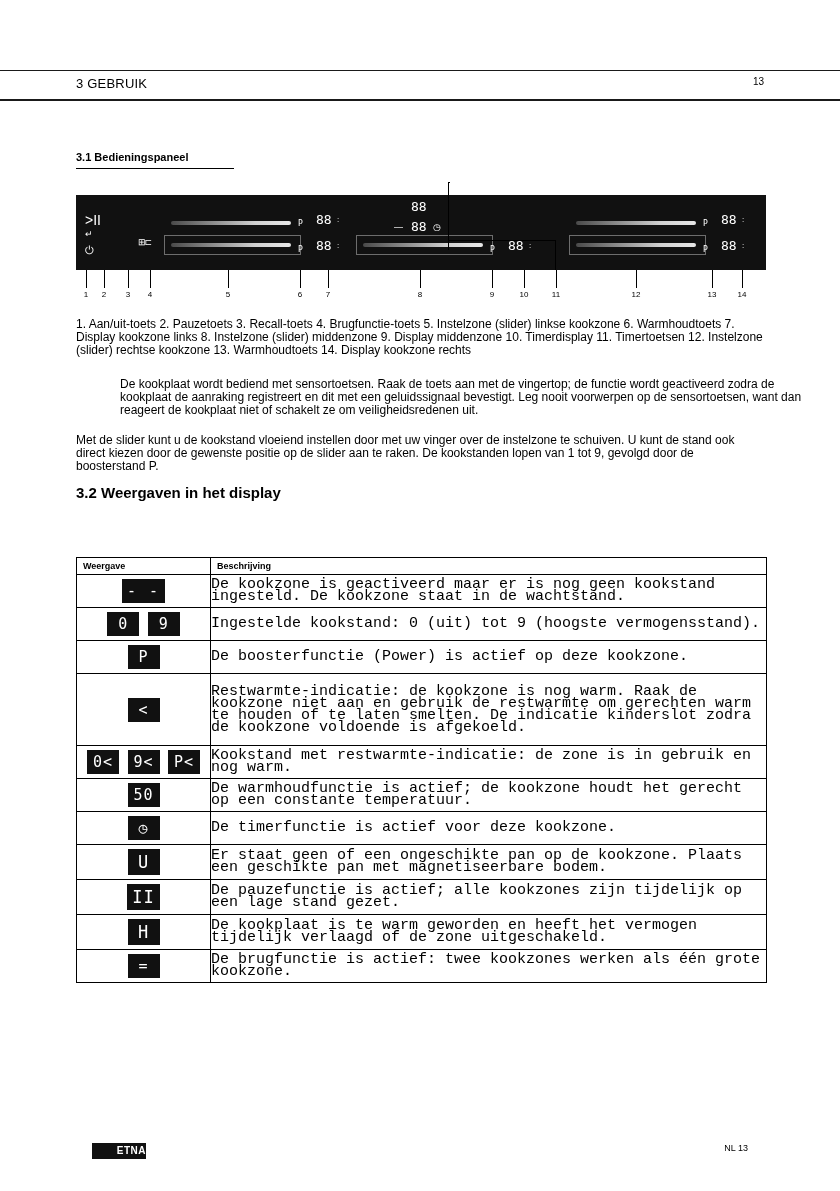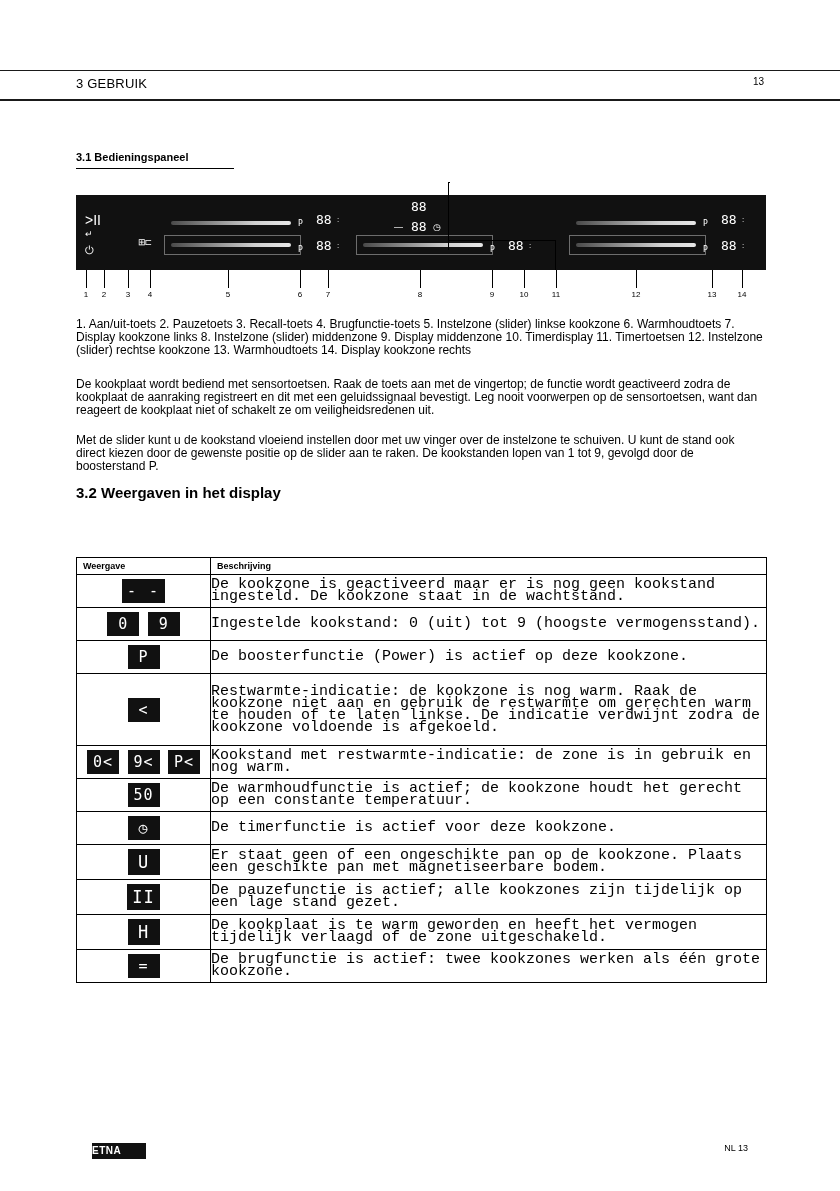--- a/index.html
+++ b/index.html
@@ -184,21 +184,21 @@
     left: 92px;
     top: 1143px;
     width: 54px;
     height: 16px;
     background: #111111;
     color: #ffffff;
     font-size: 10px;
     font-weight: bold;
     letter-spacing: .5px;
     line-height: 16px;
-    text-align: left;
+    text-align: right;
   }
   .footer-logo .mark {
     color: #ffffff;
   }
   .footer-num {
     position: absolute;
     right: 92px;
     top: 1143px;
     font-size: 9px;
   }
@@ -296,21 +296,21 @@
 <div class="tick" style="left:636px;"></div>
 <div class="tick-num" style="left:636px;">12</div>
 
 <div class="tick" style="left:712px;"></div>
 <div class="tick-num" style="left:712px;">13</div>
 
 <div class="tick" style="left:742px;"></div>
 <div class="tick-num" style="left:742px;">14</div>
 
 <div class="para" style="top:318px;">1. Aan/uit-toets  2. Pauzetoets  3. Recall-toets  4. Brugfunctie-toets  5. Instelzone (slider) linkse kookzone  6. Warmhoudtoets  7. Display kookzone links  8. Instelzone (slider) middenzone  9. Display middenzone  10. Timerdisplay  11. Timertoetsen  12. Instelzone (slider) rechtse kookzone  13. Warmhoudtoets  14. Display kookzone rechts</div>
-<div class="para" style="top:378px;">De kookplaat wordt bediend met sensortoetsen. Raak de toets aan met de vingertop; de functie wordt geactiveerd zodra de kookplaat de aanraking registreert en dit met een geluidssignaal bevestigt. Leg nooit voorwerpen op de sensortoetsen, want dan reageert de kookplaat niet of schakelt ze om veiligheidsredenen uit.</div>
+<div class="para" style="top:378px;margin-left:44px;">De kookplaat wordt bediend met sensortoetsen. Raak de toets aan met de vingertop; de functie wordt geactiveerd zodra de kookplaat de aanraking registreert en dit met een geluidssignaal bevestigt. Leg nooit voorwerpen op de sensortoetsen, want dan reageert de kookplaat niet of schakelt ze om veiligheidsredenen uit.</div>
 <div class="para" style="top:434px;">Met de slider kunt u de kookstand vloeiend instellen door met uw vinger over de instelzone te schuiven. U kunt de stand ook direct kiezen door de gewenste positie op de slider aan te raken. De kookstanden lopen van 1 tot 9, gevolgd door de boosterstand P.</div>
 <div class="para" style="top:486px; font-size:15px; font-weight:bold;">3.2 Weergaven in het display</div>
 
 <table class="legend">
   <colgroup>
       <col class="c1">
       <col class="c2">
     </colgroup>
   <tbody>
     <tr class="head">
@@ -341,21 +341,21 @@
       <td class="icon-cell">
         <span class="chip">P</span>
       </td>
       <td class="desc-cell">De boosterfunctie (Power) is actief op deze kookzone.</td>
     </tr>
 
     <tr style="height:72px;">
       <td class="icon-cell">
         <span class="chip">&lt;</span>
       </td>
-      <td class="desc-cell">Restwarmte-indicatie: de kookzone is nog warm. Raak de kookzone niet aan en gebruik de restwarmte om gerechten warm te houden of te laten linkse. De indicatie verdwijnt zodra de kookzone voldoende is afgekoeld.</td>
+      <td class="desc-cell">Restwarmte-indicatie: de kookzone is nog warm. Raak de kookzone niet aan en gebruik de restwarmte om gerechten warm te houden of te laten smelten. De indicatie kinderslot zodra de kookzone voldoende is afgekoeld.</td>
     </tr>
 
     <tr>
       <td class="icon-cell">
         <span class="chip">0&lt;</span>
         <span class="chip">9&lt;</span>
         <span class="chip">P&lt;</span>
       </td>
       <td class="desc-cell">Kookstand met restwarmte-indicatie: de zone is in gebruik en nog warm.</td>
     </tr>

